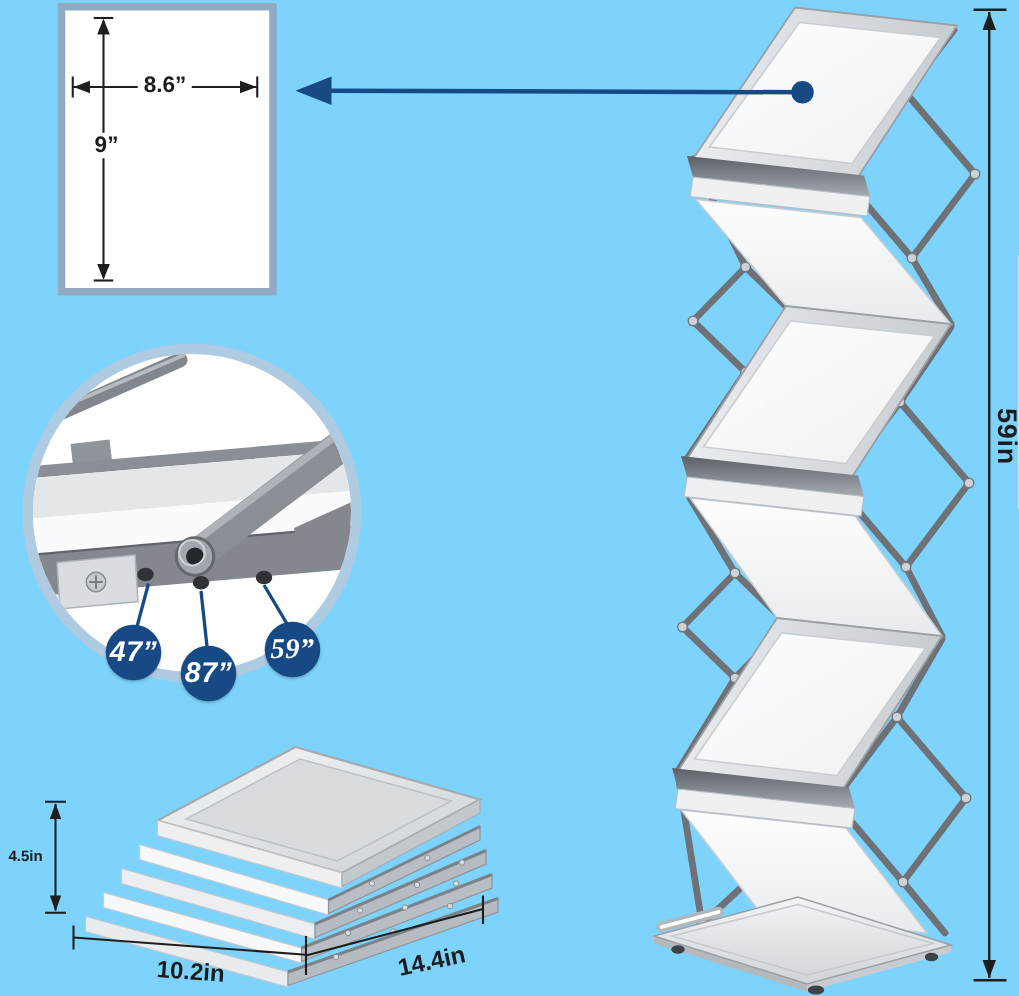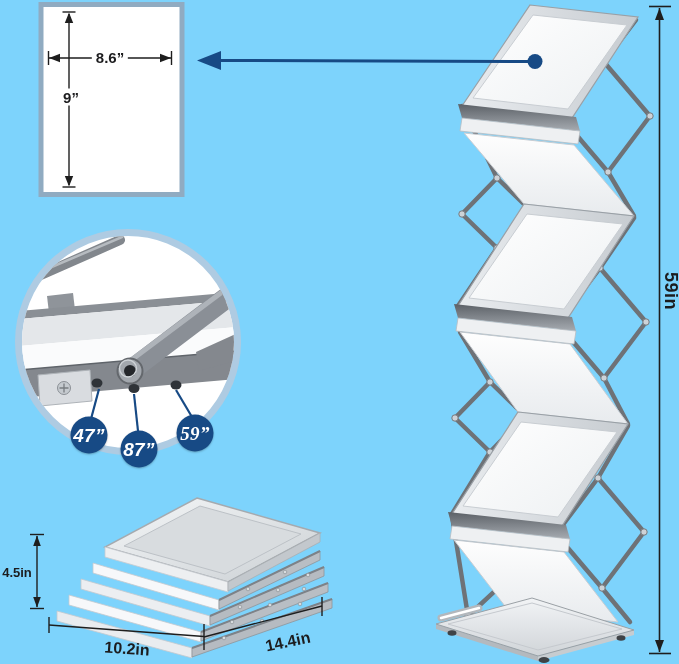--- a/index.html
+++ b/index.html
@@ -6,21 +6,21 @@
   .stage{
     position:relative;width:679px;height:664px;background:#7dd3fc;overflow:hidden;
     font-family:"Liberation Sans", sans-serif;
   }
   .stage svg{position:absolute;left:0;top:0;}
   .lbl{
     position:absolute;transform:translate(-50%,-50%);
     color:#1c1c1e;font-weight:600;font-size:15px;white-space:nowrap;line-height:1;
   }
   .lbl.bg{background:#ffffff;padding:1px 4px;}
-  .lbl.small{font-size:13px;}
+  .lbl.small{font-size:10px;}
   .lbl.mid{font-size:16px;}
   .lbl.rot-w{transform:translate(-50%,-50%) rotate(4deg);}
   .lbl.rot-d{transform:translate(-50%,-50%) rotate(-12deg);}
   .lbl.rot-h{font-size:18px;transform:translate(-50%,-50%) rotate(90deg);letter-spacing:0.5px;}
   .badge{
     position:absolute;width:37px;height:37px;border-radius:50%;
     background:#174a85;color:#fff;display:flex;align-items:center;justify-content:center;
     transform:translate(-50%,-50%);
     font-weight:700;font-style:italic;font-size:19px;letter-spacing:0.3px;
     box-shadow:0 1px 2px rgba(0,0,0,0.25);

